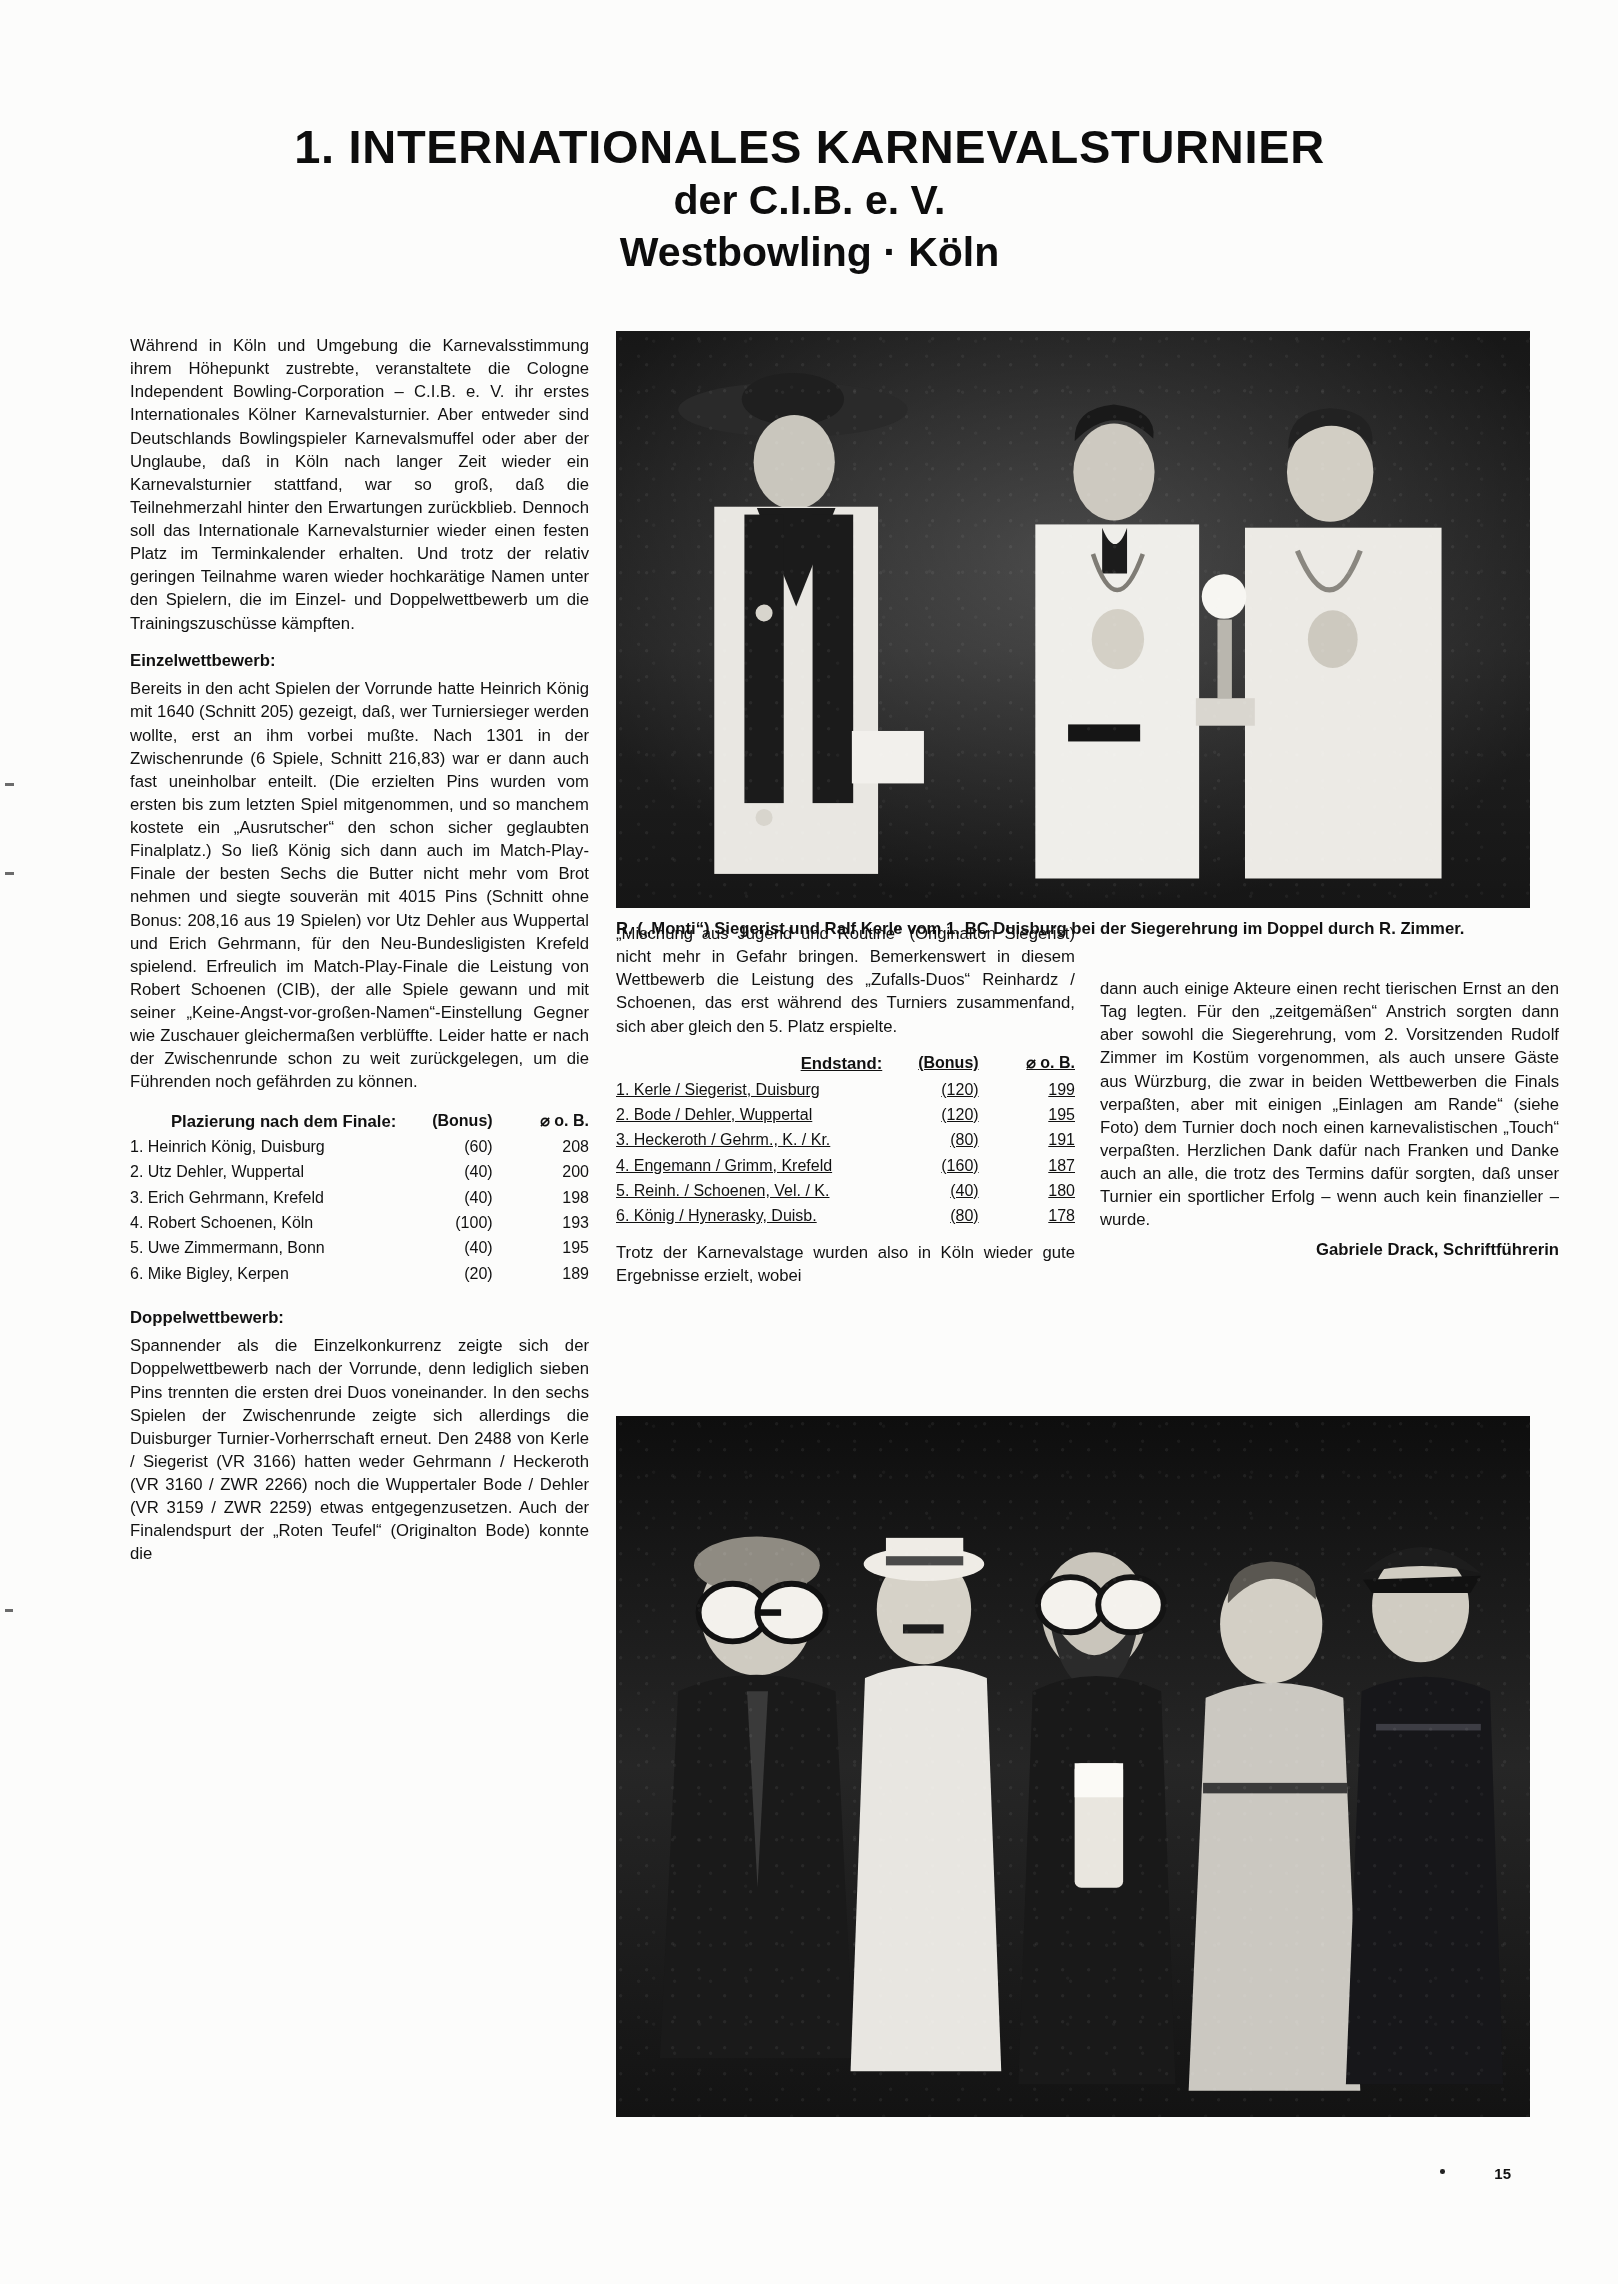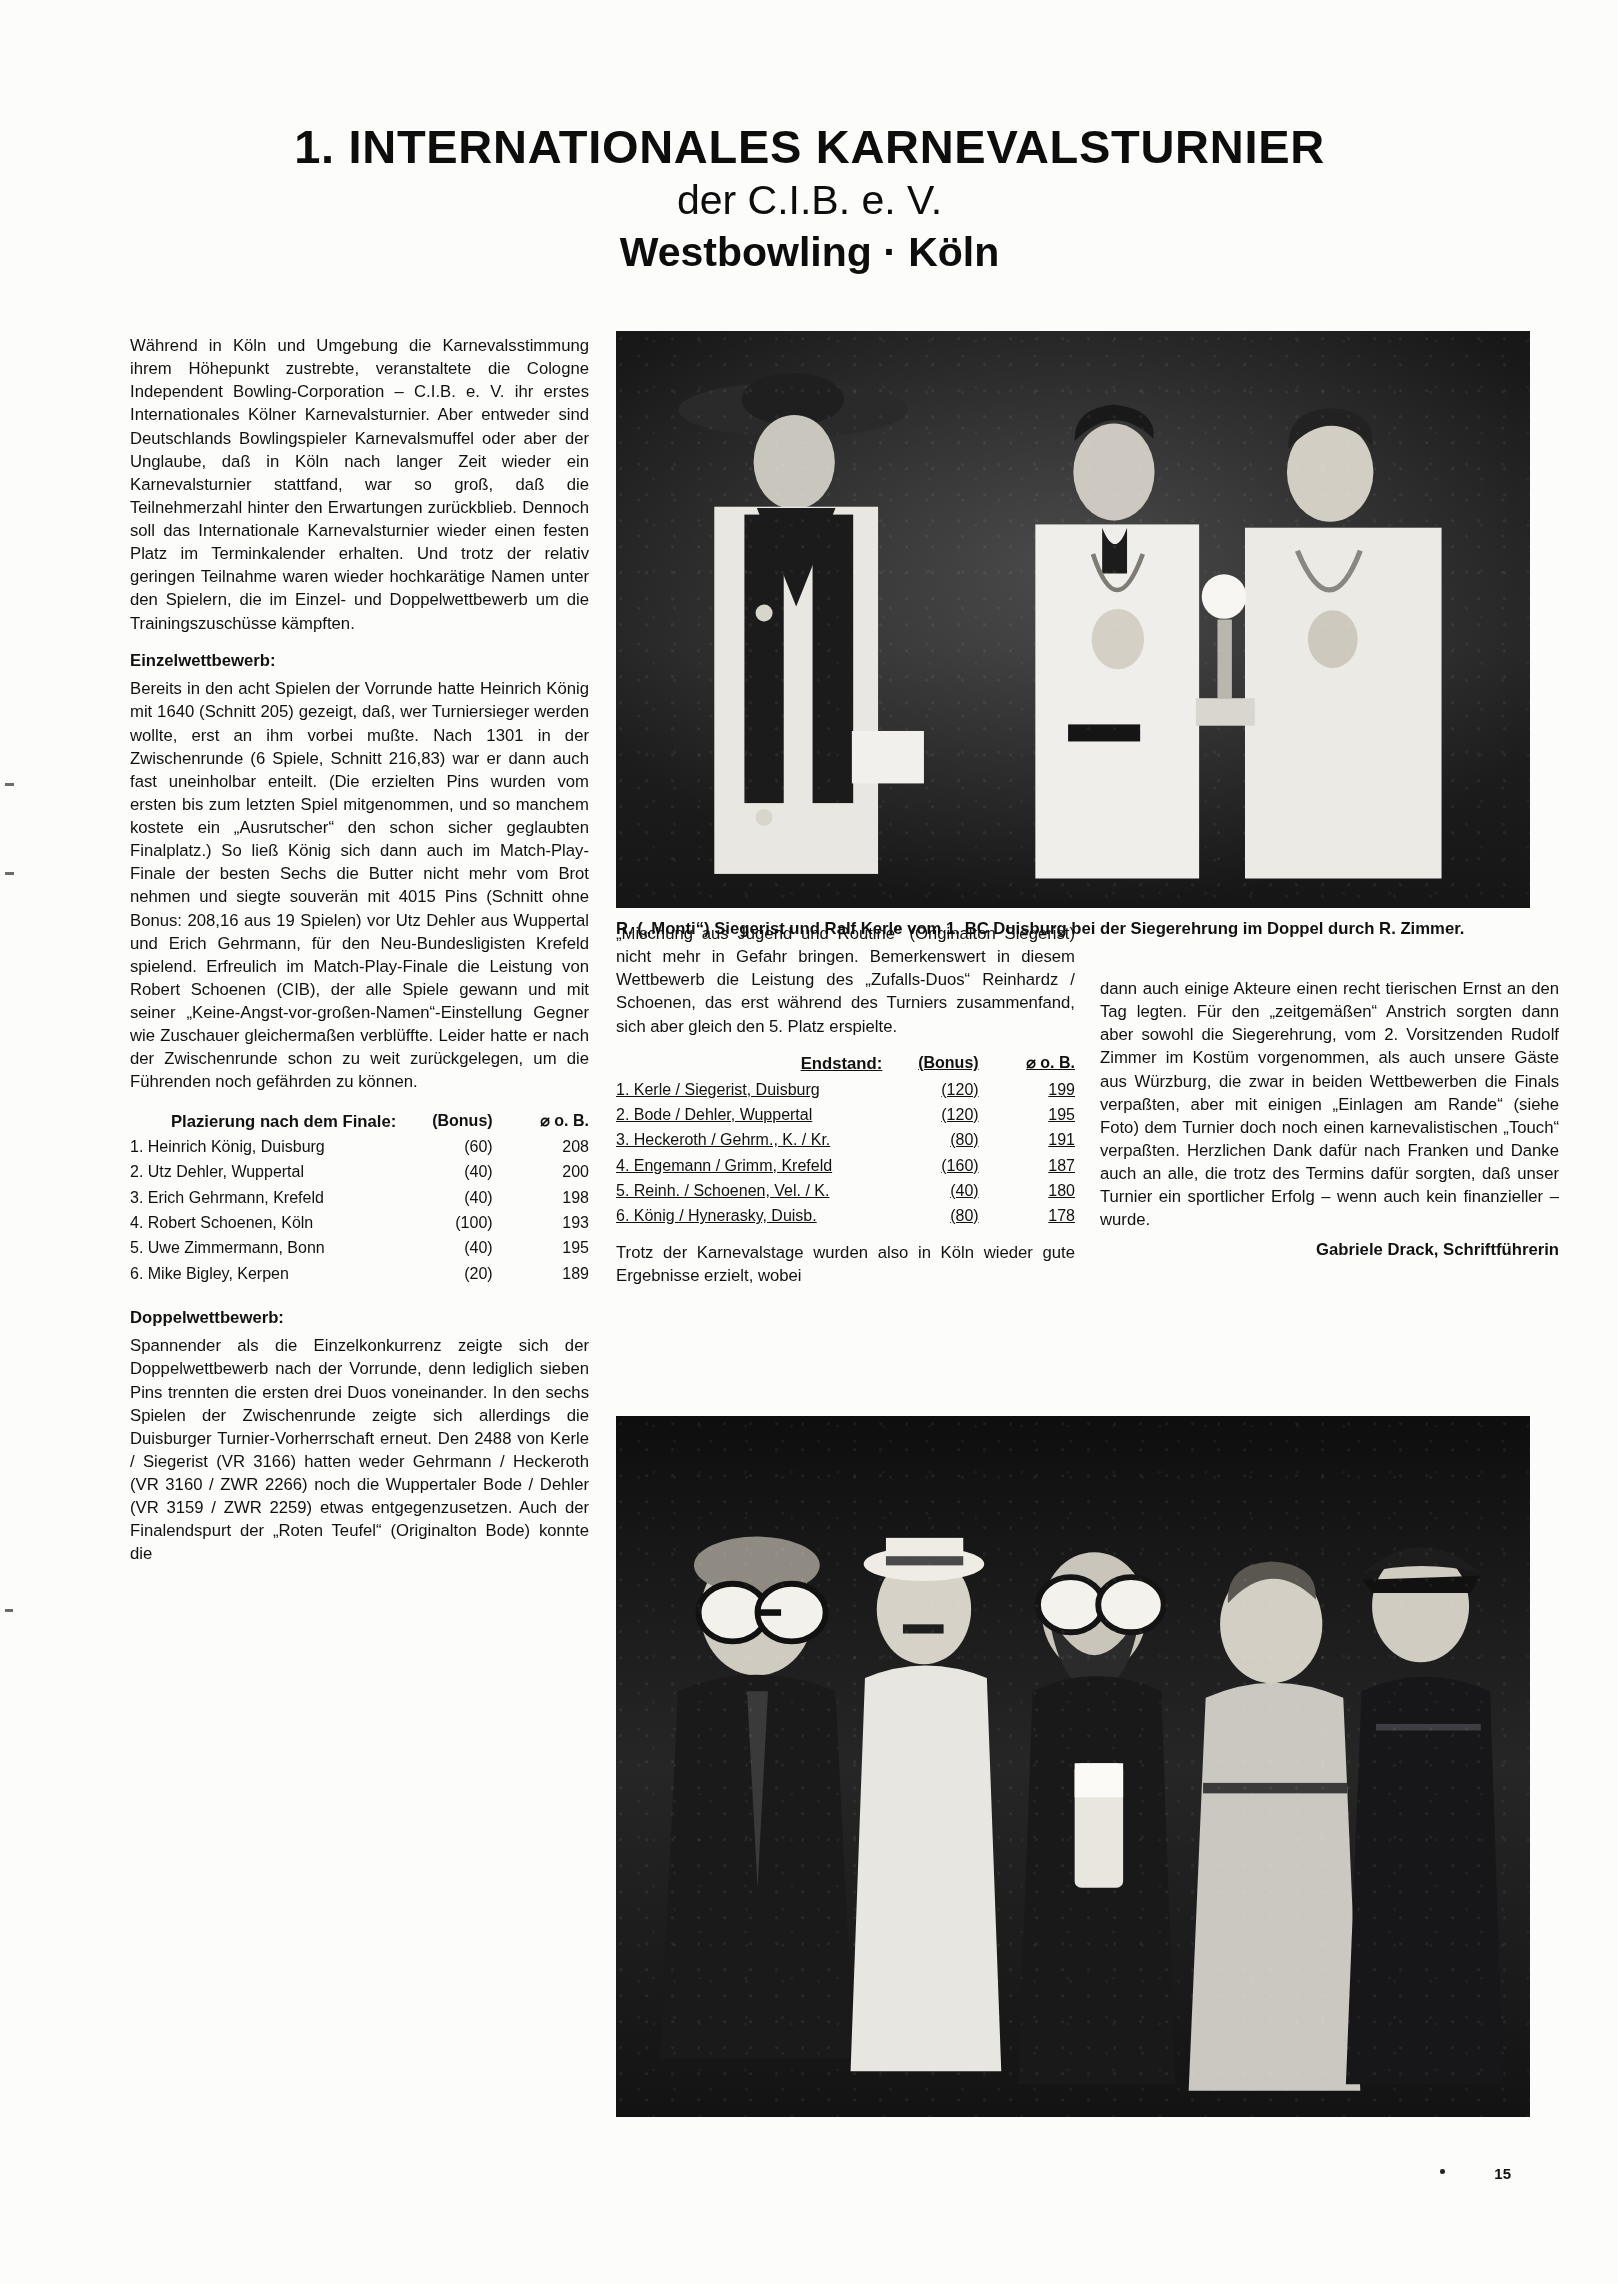--- a/index.html
+++ b/index.html
@@ -35,21 +35,21 @@
   }
   .title-line1 {
     font-size: 47px;
     font-weight: bold;
     letter-spacing: 0.7px;
     line-height: 1.12;
     color: #0d0d0d;
   }
   .title-line2 {
     font-size: 41px;
-    font-weight: normal;
+    font-weight: bold;
     line-height: 1.2;
     color: #0d0d0d;
     margin-top: 2.6px;
   }
   .title-line3 {
     font-size: 41px;
     font-weight: bold;
     line-height: 1.2;
     color: #0d0d0d;
     margin-top: 2.6px;

